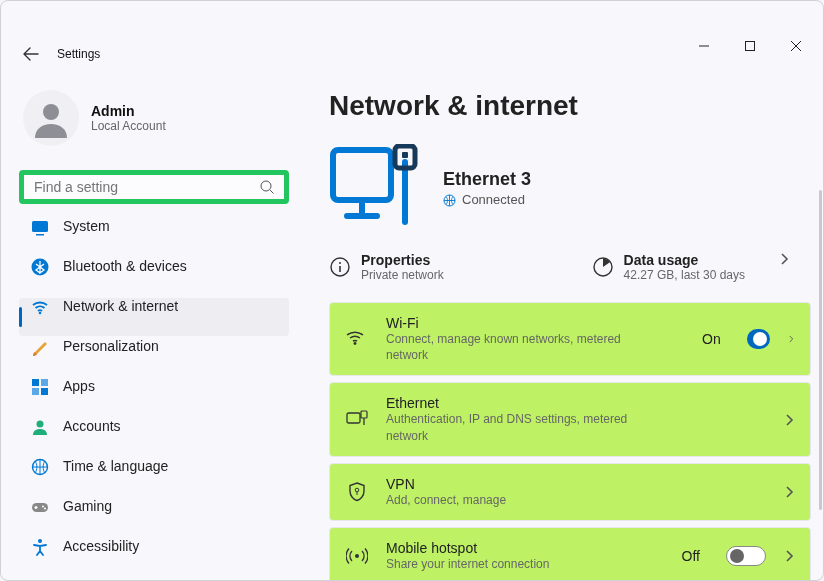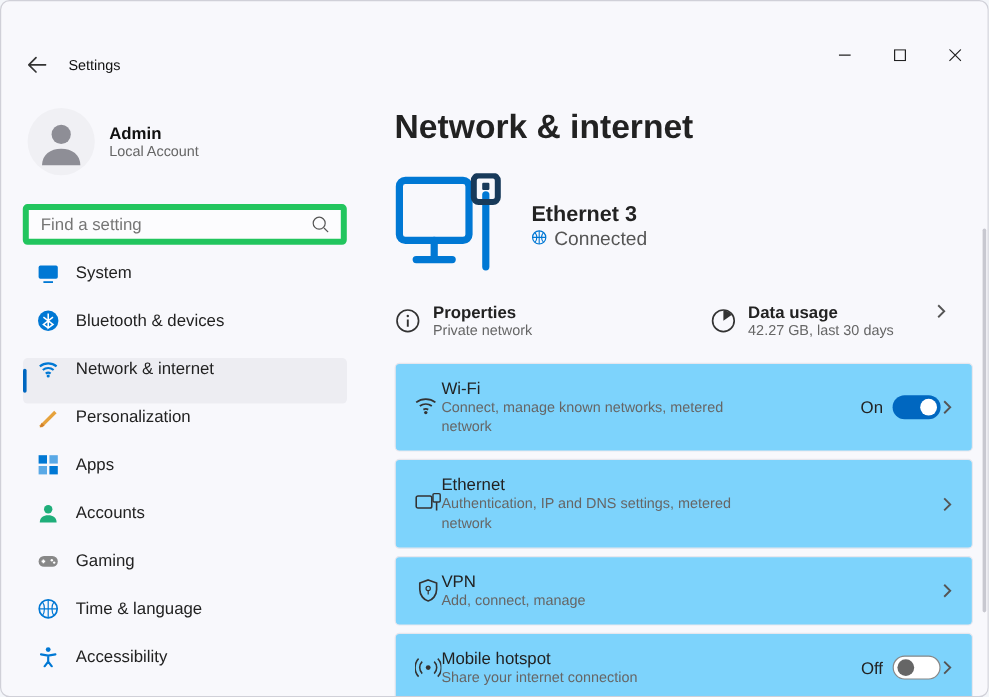--- a/index.html
+++ b/index.html
@@ -21,28 +21,28 @@
   .nav { flex:1; overflow-y:auto; padding-right:4px; }
   .nav-item { height:38px; display:flex; align-items:flex-start; gap:14px; padding:0 10px 0 12px; border-radius:4px; font-size:14px; color:#222; cursor:pointer; margin-bottom:2px; position:relative; }
   .nav-item.selected { background:#ededf2; }
   .nav-item.selected::before { content:""; position:absolute; left:0; top:9px; bottom:9px; width:3px; background:#0067c0; border-radius:2px; }
   .nav-icon { width:18px; height:18px; display:flex;align-items:center;justify-content:center; }
   .main { flex:1; padding: 12px 12px 0 28px; overflow-y:auto; position:relative; }
   .h1 { font-size:28px; font-weight:600; color:#222; margin-bottom:22px; }
   .hero { display:flex; align-items:center; gap:18px; margin-bottom:20px; }
   .hero-icon { width:96px; height:88px; }
   .hero-text .name { font-size:18px; font-weight:600; color:#222; }
-  .hero-text .status { font-size:16px; color:#555; display:flex;align-items:flex-start;gap:6px; margin-top:2px; }
+  .hero-text .status { font-size:13px; color:#555; display:flex;align-items:flex-end;gap:6px; margin-top:2px; }
   .row { display:flex; align-items:flex-start; gap:34px; margin-bottom:20px; padding-right:22px; }
   .row .block { display:flex; align-items:center; gap:10px; cursor:pointer; }
   .row .block .t1 { font-size:14px; font-weight:600; color:#222; }
   .row .block .t2 { font-size:12px; color:#666; }
   .spacer { flex:1; }
   .chev { color:#555; }
-  .card { background:#7dd3fc; border:1px solid #e7e7ee; border-radius:4px; margin-bottom:6px; padding:12px 16px 12px 16px; display:flex; align-items:center; cursor:pointer; }
+  .card { background:#bef264; border:1px solid #e7e7ee; border-radius:4px; margin-bottom:6px; padding:12px 16px 12px 16px; display:flex; align-items:center; gap:18px; cursor:pointer; }
   .card-icon { width:22px; height:22px; display:flex;align-items:center;justify-content:center;color:#333; }
   .card .title { font-size:14px; color:#222; }
   .card .sub { font-size:12px; color:#666; line-height:1.35; max-width: 280px; }
   .toggle { width:40px; height:20px; border-radius:10px; background:#0067c0; position:relative; }
   .toggle .knob { position:absolute; right:3px; top:3px; width:14px; height:14px; background:#fff; border-radius:50%; }
   .toggle.off { background:#fff; border:1px solid #888; }
   .toggle.off .knob { left:3px; right:auto; top:2px; background:#666; }
   .state { font-size:14px; color:#222; margin-right:8px; }
   .scrollhint { position:absolute; right:1px; top:112px; width:3px; height:320px; background:#c8c8d0; border-radius:2px; }
 </style>
@@ -151,36 +151,36 @@
               <svg width="18" height="18" viewBox="0 0 18 18">
                 <circle cx="9" cy="6" r="3.5" fill="#1fae7a"></circle>
                 <path d="M2 17c0-4 3-6 7-6s7 2 7 6" fill="#1fae7a"></path>
               </svg>
             </span>
             <span>Accounts</span>
           </div>
           <div class="nav-item">
             <span class="nav-icon">
               <svg width="18" height="18" viewBox="0 0 18 18">
+                <circle cx="9" cy="9" r="7.5" stroke="#0078d4" fill="none" stroke-width="1.4"></circle>
+                <path d="M1.5 9h15M9 1.5v15M4 3c2.5 3 2.5 9 0 12M14 3c-2.5 3-2.5 9 0 12" stroke="#0078d4" fill="none"></path>
+              </svg>
+            </span>
+            <span>Time &amp; language</span>
+          </div>
+          <div class="nav-item">
+            <span class="nav-icon">
+              <svg width="18" height="18" viewBox="0 0 18 18">
                 <rect x="1" y="5" width="16" height="9" rx="4.5" fill="#888"></rect>
                 <path d="M5 8v3M3.5 9.5h3" stroke="#fff" stroke-width="1.3"></path>
                 <circle cx="12" cy="8.5" r="1" fill="#fff"></circle>
                 <circle cx="14" cy="10.5" r="1" fill="#fff"></circle>
               </svg>
             </span>
             <span>Gaming</span>
-          </div>
-          <div class="nav-item">
-            <span class="nav-icon">
-              <svg width="18" height="18" viewBox="0 0 18 18">
-                <circle cx="9" cy="9" r="7.5" stroke="#0078d4" fill="none" stroke-width="1.4"></circle>
-                <path d="M1.5 9h15M9 1.5v15M4 3c2.5 3 2.5 9 0 12M14 3c-2.5 3-2.5 9 0 12" stroke="#0078d4" fill="none"></path>
-              </svg>
-            </span>
-            <span>Time &amp; language</span>
           </div>
           <div class="nav-item">
             <span class="nav-icon">
               <svg width="18" height="18" viewBox="0 0 18 18">
                 <circle cx="9" cy="3" r="2" fill="#0078d4"></circle>
                 <path d="M3 7l6 1 6-1M9 8v5l-3 4M9 13l3 4" stroke="#0078d4" stroke-width="1.8" fill="none" stroke-linecap="round"></path>
               </svg>
             </span>
             <span>Accessibility</span>
           </div>

